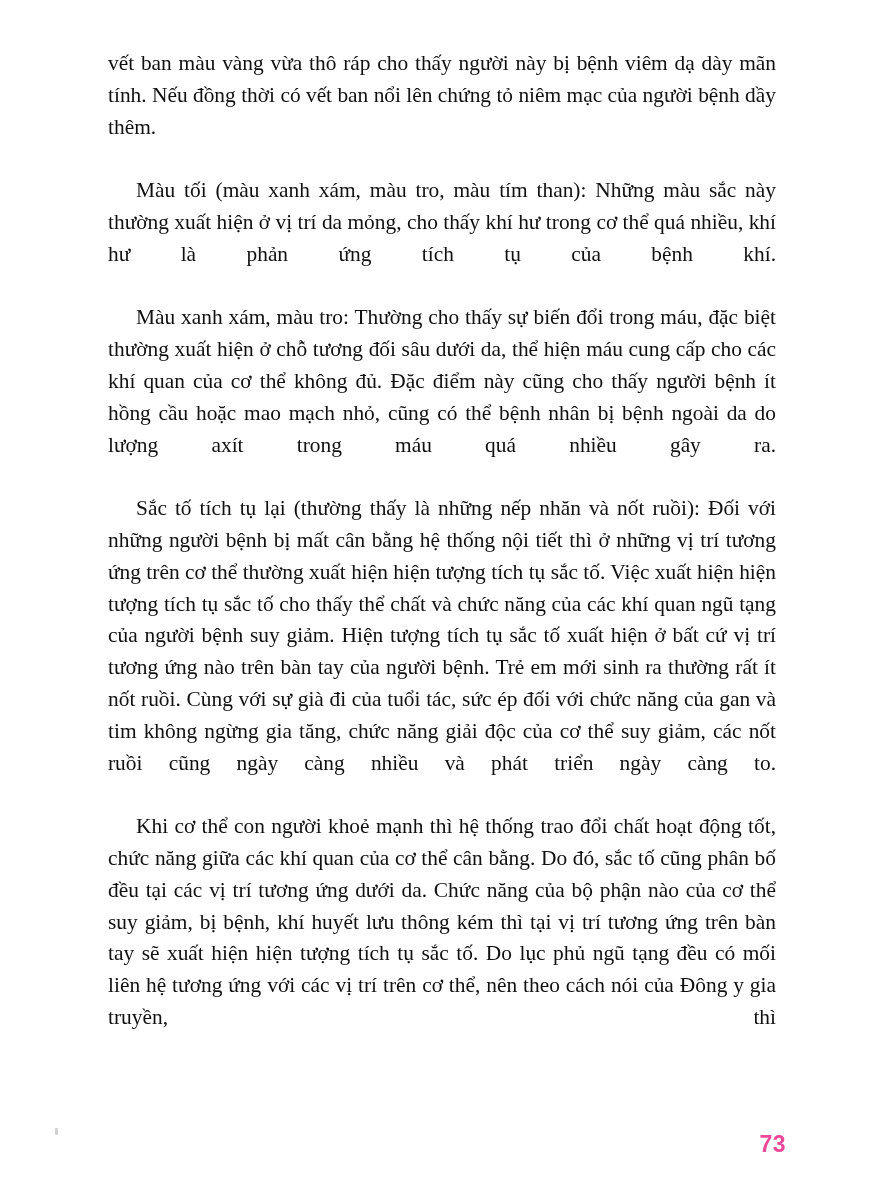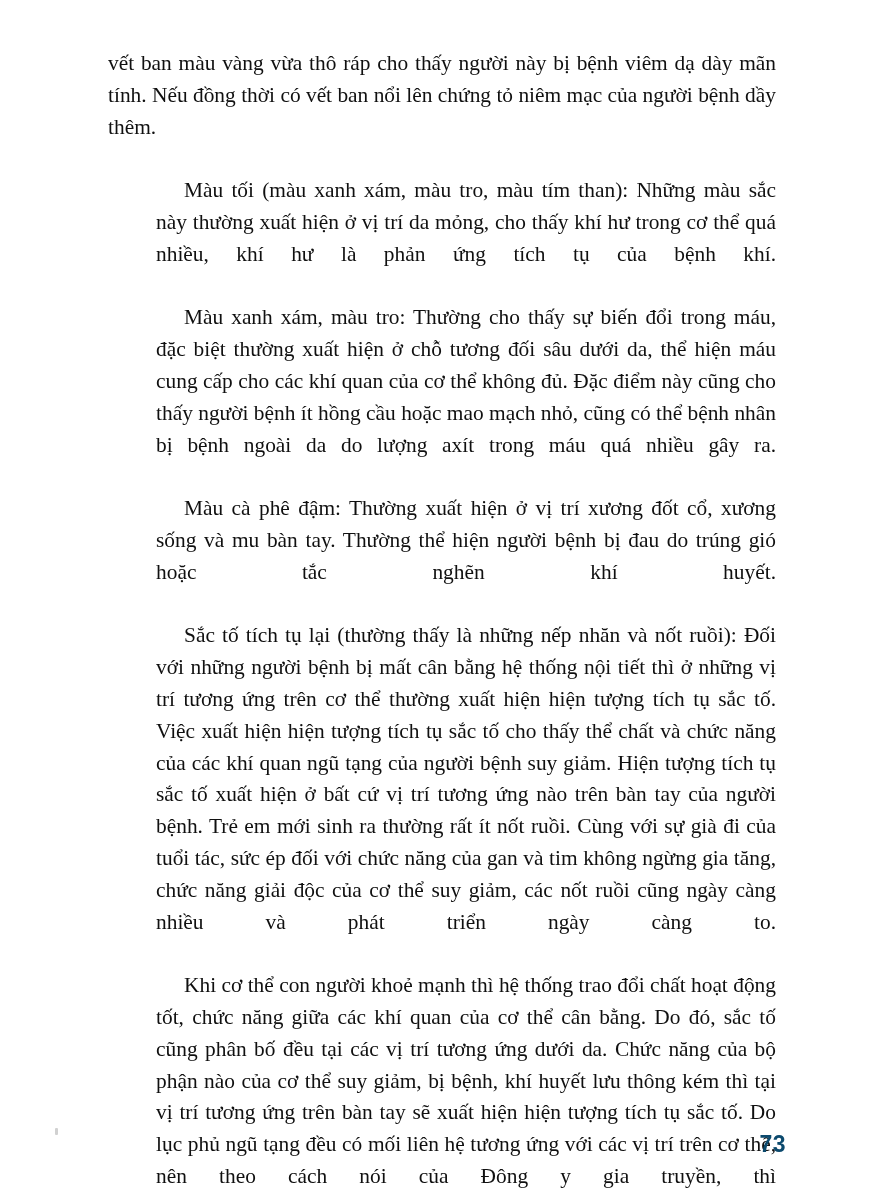--- a/index.html
+++ b/index.html
@@ -34,38 +34,37 @@
 
   .para {
     margin: 0 0 0 0;
     text-indent: 0;
     text-align: justify;
     hyphens: none;
   }
 
   .para.indented {
     text-indent: 28px;
-    margin-left: 48px;
   }
 
   
   .para::after {
     content: "";
     display: inline-block;
     width: 100%;
   }
 
   .page-number {
     position: absolute;
     right: 98px;
     bottom: 42px;
     font-family: "Liberation Sans", "DejaVu Sans", sans-serif;
     font-size: 23px;
     font-weight: 700;
-    color: #0c4a6e;
+    color: #ec4899;
     letter-spacing: 0.5px;
   }
 
   
   .scan-speck {
     position: absolute;
     left: 55px;
     top: 1128px;
     width: 3px;
     height: 7px;
@@ -76,21 +75,20 @@
 </style>
 </head>
 <body>
 
 <div class="page">
 
   <div class="text-column">
     <p class="para">vết ban màu vàng vừa thô ráp cho thấy người này bị bệnh viêm dạ dày mãn tính. Nếu đồng thời có vết ban nổi lên chứng tỏ niêm mạc của người bệnh dầy thêm.</p>
     <p class="para indented">Màu tối (màu xanh xám, màu tro, màu tím than): Những màu sắc này thường xuất hiện ở vị trí da mỏng, cho thấy khí hư trong cơ thể quá nhiều, khí hư là phản ứng tích tụ của bệnh khí.</p>
     <p class="para indented">Màu xanh xám, màu tro: Thường cho thấy sự biến đổi trong máu, đặc biệt thường xuất hiện ở chỗ tương đối sâu dưới da, thể hiện máu cung cấp cho các khí quan của cơ thể không đủ. Đặc điểm này cũng cho thấy người bệnh ít hồng cầu hoặc mao mạch nhỏ, cũng có thể bệnh nhân bị bệnh ngoài da do lượng axít trong máu quá nhiều gây ra.</p>
-    <p class="para indented">Màu cà phê đậm: Thường xuất hiện ở vị trí xương đốt cổ, xương sống và mu bàn tay. Thường thể hiện người bệnh bị đau do trúng gió hoặc tắc nghẽn khí huyết.</p>
     <p class="para indented">Sắc tố tích tụ lại (thường thấy là những nếp nhăn và nốt ruồi): Đối với những người bệnh bị mất cân bằng hệ thống nội tiết thì ở những vị trí tương ứng trên cơ thể thường xuất hiện hiện tượng tích tụ sắc tố. Việc xuất hiện hiện tượng tích tụ sắc tố cho thấy thể chất và chức năng của các khí quan ngũ tạng của người bệnh suy giảm. Hiện tượng tích tụ sắc tố xuất hiện ở bất cứ vị trí tương ứng nào trên bàn tay của người bệnh. Trẻ em mới sinh ra thường rất ít nốt ruồi. Cùng với sự già đi của tuổi tác, sức ép đối với chức năng của gan và tim không ngừng gia tăng, chức năng giải độc của cơ thể suy giảm, các nốt ruồi cũng ngày càng nhiều và phát triển ngày càng to.</p>
     <p class="para indented">Khi cơ thể con người khoẻ mạnh thì hệ thống trao đổi chất hoạt động tốt, chức năng giữa các khí quan của cơ thể cân bằng. Do đó, sắc tố cũng phân bố đều tại các vị trí tương ứng dưới da. Chức năng của bộ phận nào của cơ thể suy giảm, bị bệnh, khí huyết lưu thông kém thì tại vị trí tương ứng trên bàn tay sẽ xuất hiện hiện tượng tích tụ sắc tố. Do lục phủ ngũ tạng đều có mối liên hệ tương ứng với các vị trí trên cơ thể, nên theo cách nói của Đông y gia truyền, thì</p>
   </div>
 
   <div class="scan-speck"></div>
 
   <div class="page-number">73</div>
 
 </div>
 

